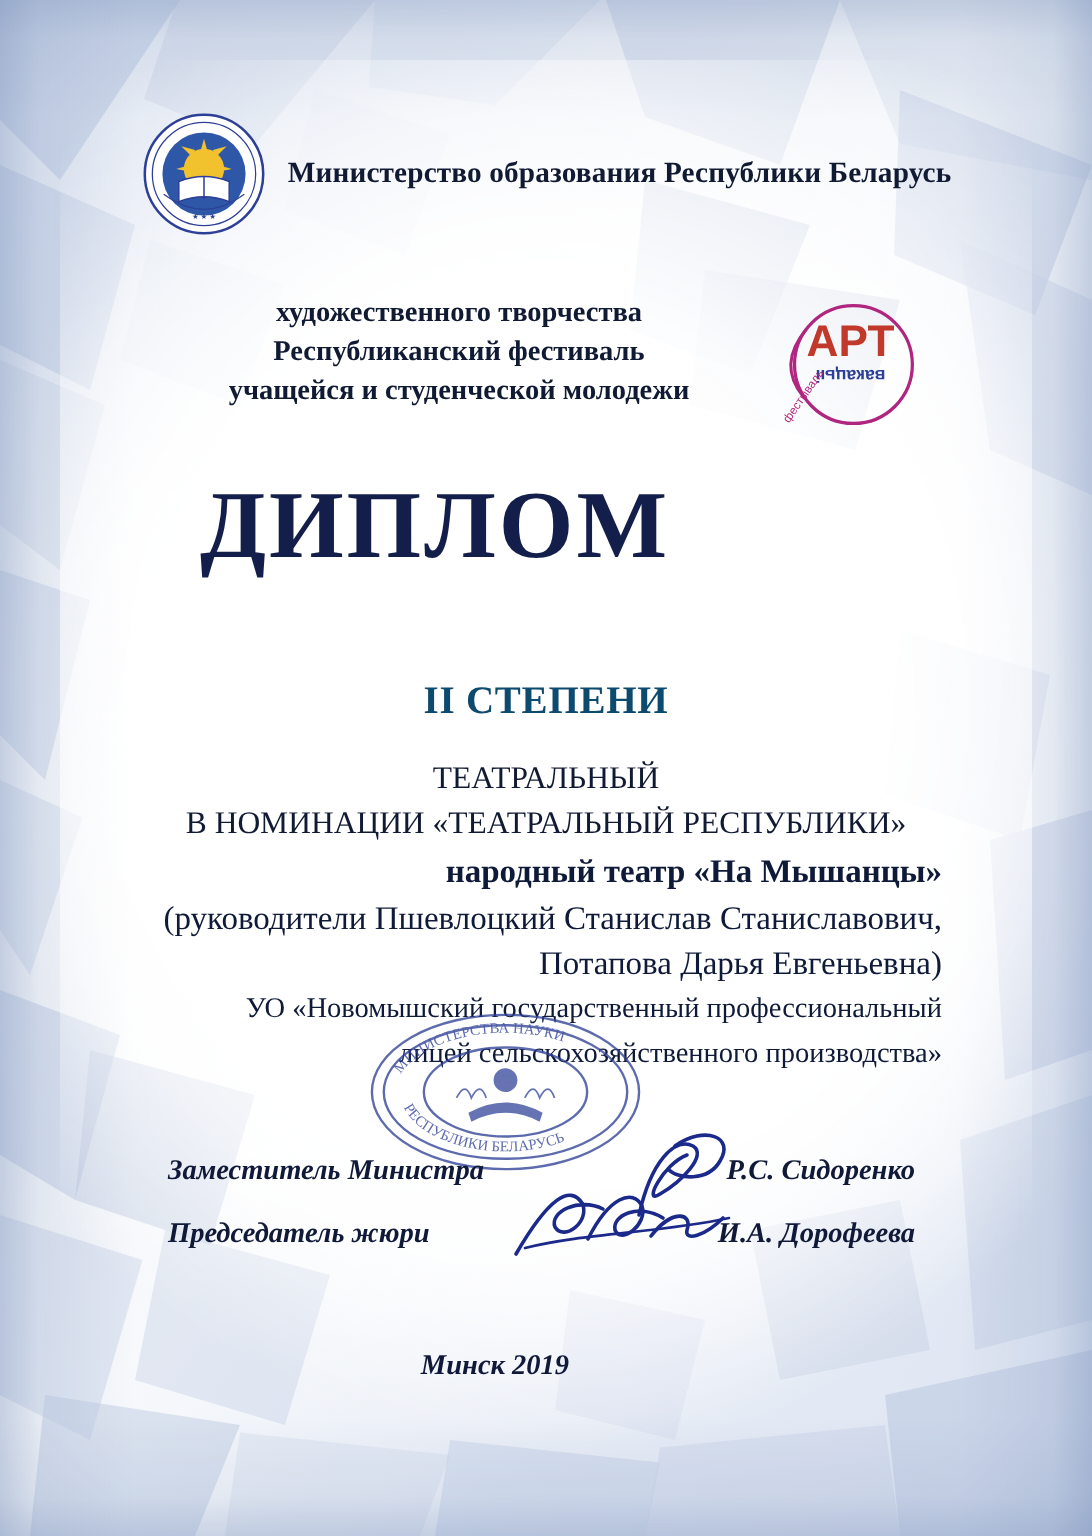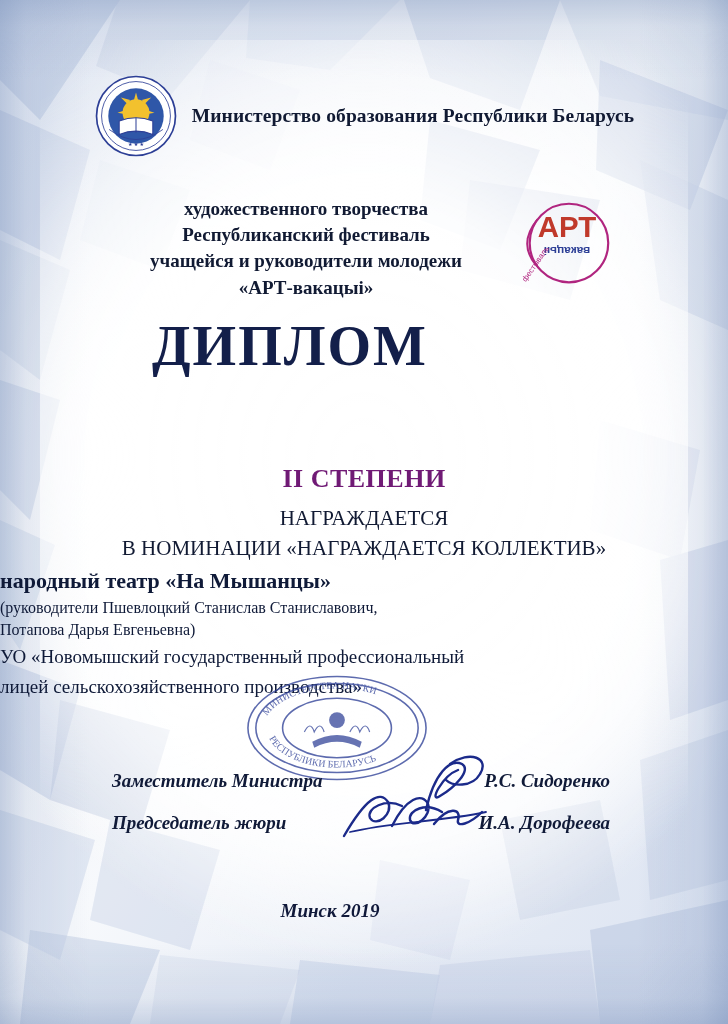--- a/index.html
+++ b/index.html
@@ -100,67 +100,66 @@
     width: 118px;
     height: 108px;
   }
 
   .diploma-word {
     position: absolute;
     top: 318px;
     left: 0;
     width: 580px;
     text-align: center;
-    font-size: 56px;
+    font-size: 64px;
     font-weight: bold;
     letter-spacing: 2px;
     color: #131f4a;
     font-family: "Liberation Serif", serif;
     line-height: 1;
   }
 
   .degree {
     position: absolute;
     top: 452px;
     left: 0;
     width: 728px;
     text-align: center;
     font-size: 26px;
     font-weight: bold;
-    color: #701a75;
+    color: #0c4a6e;
     letter-spacing: 0.5px;
-    margin-top: 12px;
   }
 
   .award-lines {
     position: absolute;
     top: 504px;
     left: 0;
     width: 728px;
     text-align: center;
     color: #111a33;
     font-size: 21px;
     line-height: 1.42;
   }
 
   .recipient {
     position: absolute;
     top: 568px;
     left: 0;
     width: 628px;
-    text-align: left;
+    text-align: right;
     color: #0f1a38;
   }
   .recipient .name {
     font-size: 22px;
     font-weight: bold;
     margin-bottom: 3px;
   }
   .recipient .leaders {
-    font-size: 16px;
+    font-size: 22px;
     line-height: 1.35;
   }
   .recipient .institution {
     font-size: 19px;
     line-height: 1.35;
     margin-top: 4px;
   }
 
   
   .stamp {
@@ -281,39 +280,38 @@
         <path d="M50 52 L50 70" stroke="#2d3f96" stroke-width="1.2"></path>
         <path d="M18 66 Q50 90 82 66" fill="none" stroke="#2d3f96" stroke-width="1"></path>
         <text x="50" y="86" font-size="6" text-anchor="middle" fill="#2d3f96" font-family="Liberation Serif, serif">★ ★ ★</text>
       </svg>
       <div class="ministry-text">Министерство образования Республики Беларусь</div>
     </div>
 
     <div class="festival-block">
       <div>художественного творчества</div>
       <div>Республиканский фестиваль</div>
-      <div>учащейся и руководители молодежи</div>
-      <div>«АРТ-вакацыi»</div>
+      <div>учащейся и студенческой молодежи</div>
     </div>
 
     <svg class="fest-logo" viewBox="0 0 120 110">
       <circle cx="62" cy="52" r="40" fill="none" stroke="#b0257f" stroke-width="2.2"></circle>
       <path d="M28 74 Q10 52 30 28" fill="none" stroke="#b0257f" stroke-width="2"></path>
       <text x="60" y="46" font-size="30" font-weight="bold" text-anchor="middle" fill="#c0392b" font-family="Liberation Sans, sans-serif">АРТ</text>
       <text x="60" y="68" font-size="12" font-weight="bold" text-anchor="middle" fill="#2d3f96" font-family="Liberation Sans, sans-serif" transform="rotate(180 60 62)">вакацыi</text>
       <text x="18" y="92" font-size="8" fill="#b0257f" font-family="Liberation Sans, sans-serif" transform="rotate(-55 18 92)">фестываль</text>
     </svg>
 
     <div class="diploma-word">ДИПЛОМ</div>
 
     <div class="degree">II СТЕПЕНИ</div>
 
     <div class="award-lines">
-      <div>НАГРАЖДАЕТСЯ</div>
-      <div>В НОМИНАЦИИ «НАГРАЖДАЕТСЯ КОЛЛЕКТИВ»</div>
+      <div>ТЕАТРАЛЬНЫЙ</div>
+      <div>В НОМИНАЦИИ «ТЕАТРАЛЬНЫЙ РЕСПУБЛИКИ»</div>
     </div>
 
     <div class="recipient">
       <div class="name">народный театр «На Мышанцы»</div>
       <div class="leaders">(руководители Пшевлоцкий Станислав Станиславович,</div>
       <div class="leaders">Потапова Дарья Евгеньевна)</div>
       <div class="institution">УО «Новомышский государственный профессиональный</div>
       <div class="institution">лицей сельскохозяйственного производства»</div>
     </div>
 

